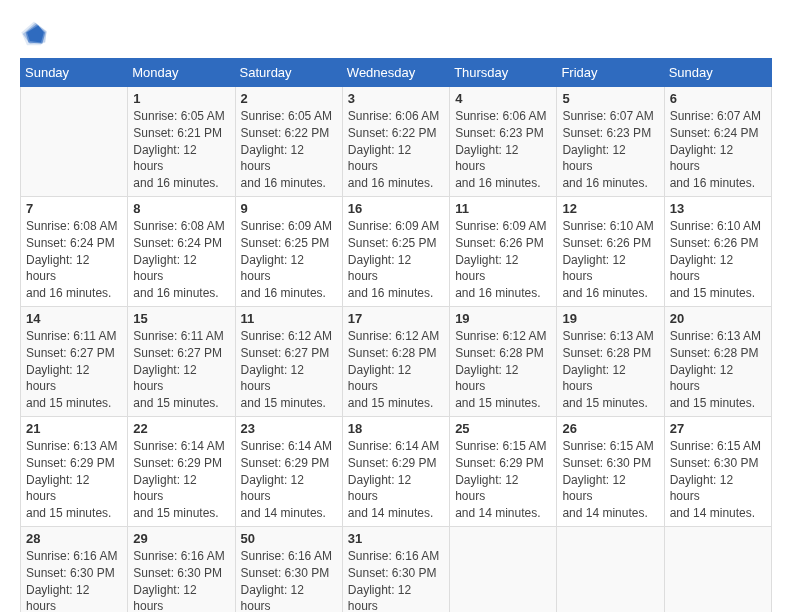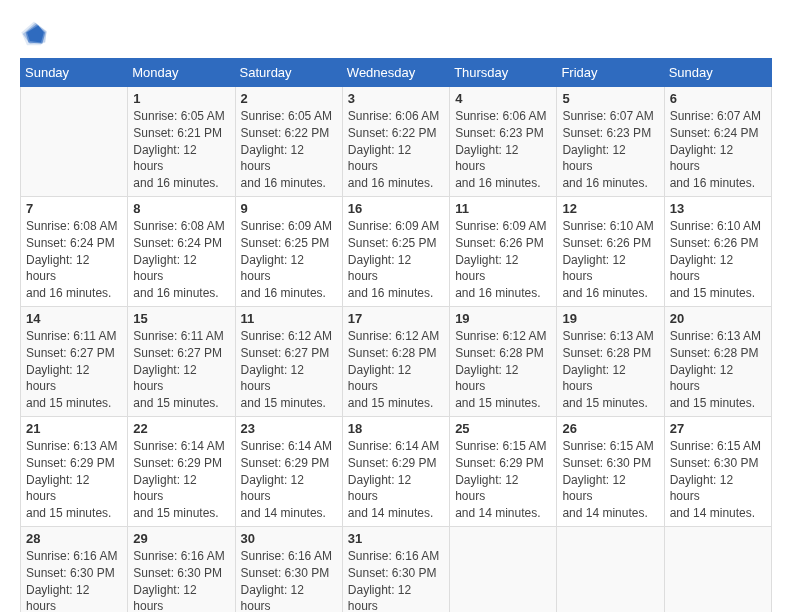--- a/index.html
+++ b/index.html
@@ -317,21 +317,21 @@
 and 14 minutes.</div>
         </td>
         <td>
           <span class="day-number">29</span>
           <div class="day-info" style="white-space: pre-line;">Sunrise: 6:16 AM
 Sunset: 6:30 PM
 Daylight: 12 hours
 and 14 minutes.</div>
         </td>
         <td>
-          <span class="day-number">30</span>
+          <span class="day-number">50</span>
           <div class="day-info" style="white-space: pre-line;">Sunrise: 6:16 AM
 Sunset: 6:30 PM
 Daylight: 12 hours
 and 14 minutes.</div>
         </td>
         <td>
           <span class="day-number">31</span>
           <div class="day-info" style="white-space: pre-line;">Sunrise: 6:16 AM
 Sunset: 6:30 PM
 Daylight: 12 hours

